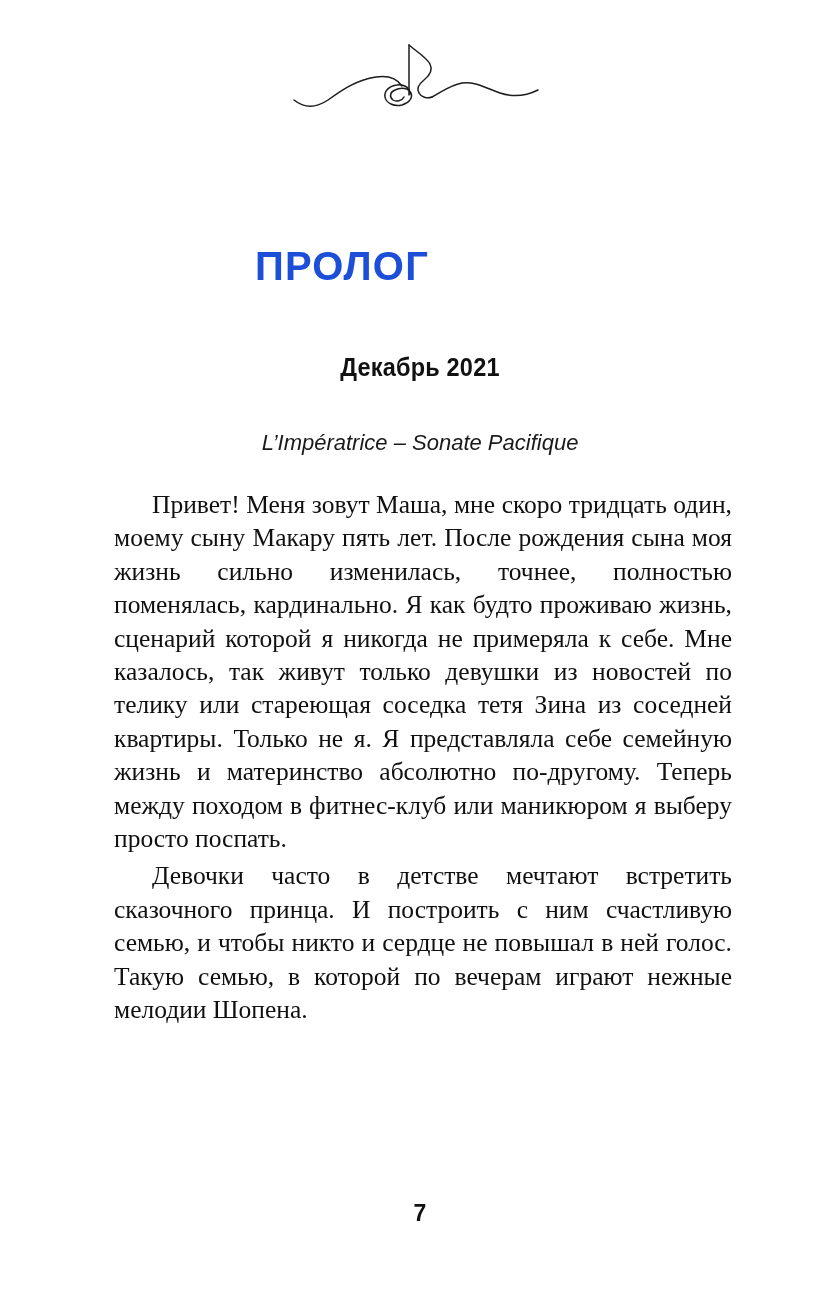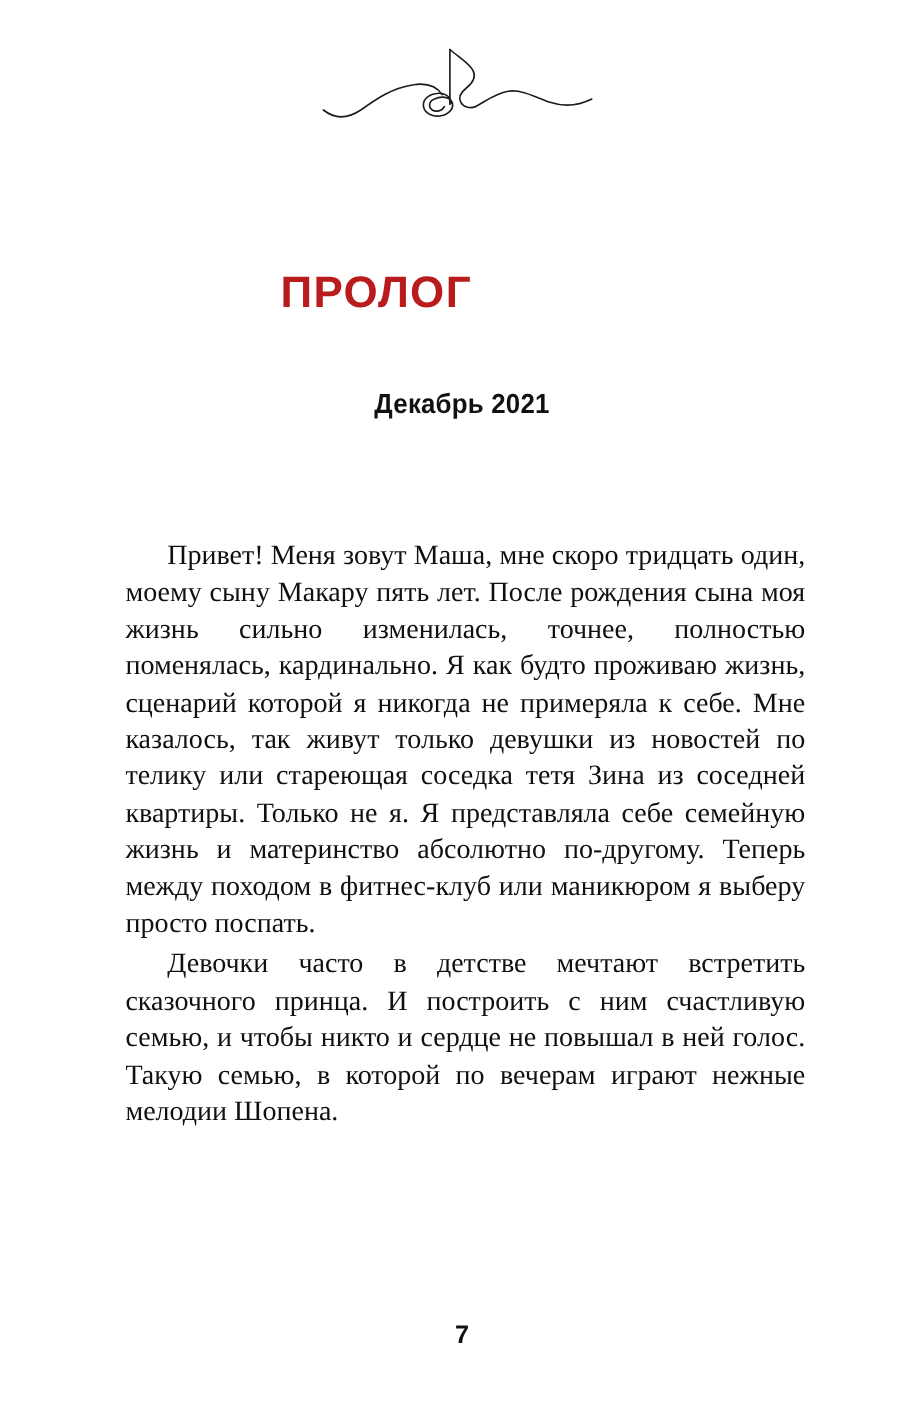--- a/index.html
+++ b/index.html
@@ -38,21 +38,21 @@
     position: absolute;
     top: 243px;
     left: 0;
     width: 684px;
     text-align: center;
     font-family: "Liberation Sans", sans-serif;
     font-weight: 700;
     font-size: 40px;
     line-height: 46px;
     letter-spacing: 1.2px;
-    color: #b91c1c;
+    color: #1d4ed8;
     margin: 0;
   }
 
   .chapter-date {
     position: absolute;
     top: 352px;
     left: 0;
     width: 840px;
     text-align: center;
     font-family: "Liberation Sans", sans-serif;
@@ -134,20 +134,21 @@
 
         <path d="M142 59 C 150 55, 160 47, 172 45 C 184 43, 196 50, 210 55 C 222 59, 236 58, 248 52"></path>
       </g>
     </svg>
   </div>
 
   <h1 class="chapter-title">ПРОЛОГ</h1>
 
   <h2 class="chapter-date">Декабрь 2021</h2>
 
+  <p class="epigraph">L’Impératrice – Sonate Pacifique</p>
 
   <div class="body-text">
     <p>Привет! Меня зовут Маша, мне скоро тридцать один, моему сыну Макару пять лет. После рождения сына моя жизнь сильно изменилась, точнее, полностью поменялась, кардинально. Я как будто проживаю жизнь, сценарий которой я никогда не примеряла к себе. Мне казалось, так живут только девушки из новостей по телику или стареющая соседка тетя Зина из соседней квартиры. Только не я. Я представляла себе семейную жизнь и материнство абсолютно по-другому. Теперь между походом в фитнес-клуб или маникюром я выберу просто поспать.</p>
     <p>Девочки часто в детстве мечтают встретить сказочного принца. И построить с ним счастливую семью, и чтобы никто и сердце не повышал в ней голос. Такую семью, в которой по вечерам играют нежные мелодии Шопена.</p>
   </div>
 
   <div class="folio">7</div>
 
 </div>
 

